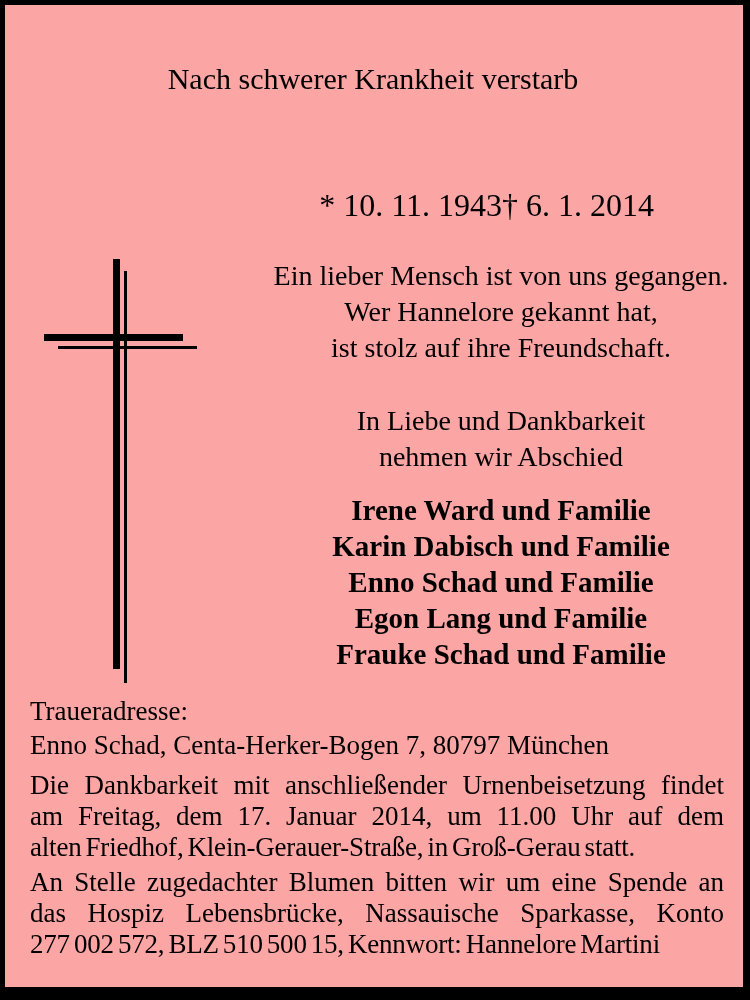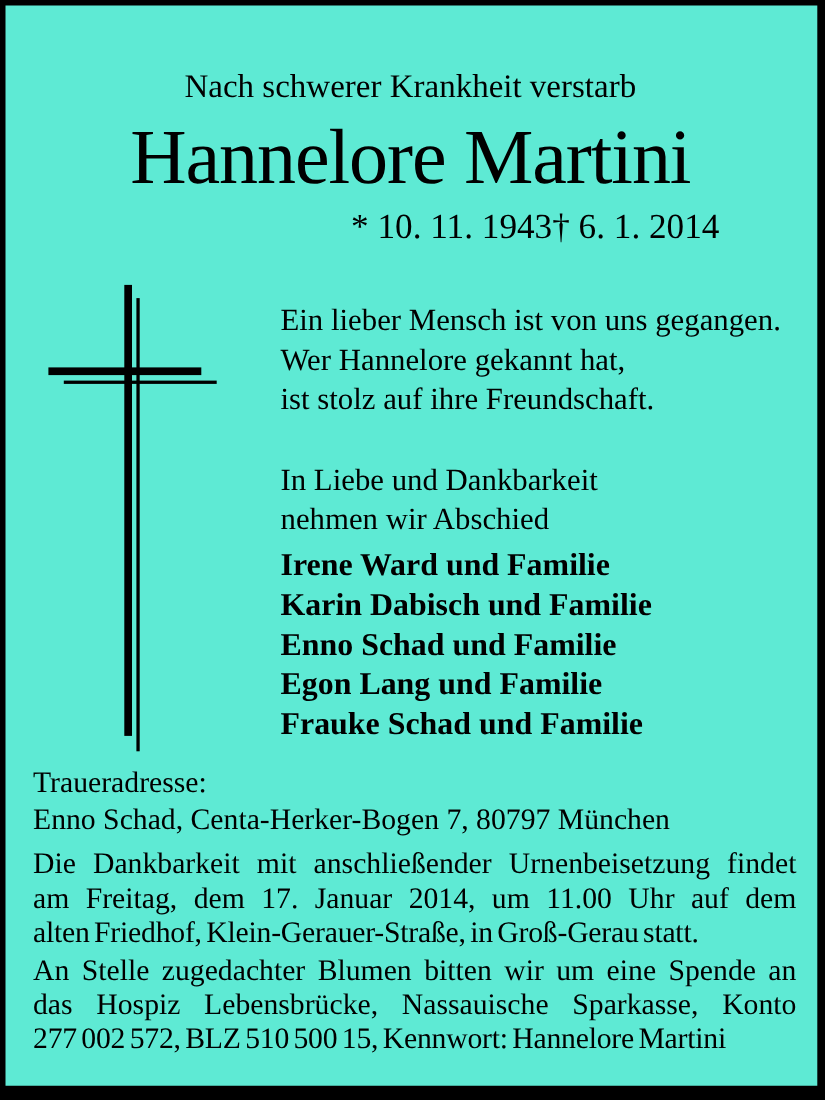--- a/index.html
+++ b/index.html
@@ -1,62 +1,61 @@
 <!DOCTYPE html>
 <html><head>
 <meta charset="utf-8">
 <style>
   html,body{margin:0;padding:0;background:#e8e8e8;}
   .page{
     position:relative;
     width:750px;height:1000px;
     margin:0 auto;
-    background:#5eead4;
+    background:#fca5a5;
     box-sizing:border-box;
     border-style:solid;
     border-color:#000;
     border-width:5px 7px 13px 5px;
     font-family:"Liberation Serif","DejaVu Serif",serif;
     color:#000;
     overflow:hidden;
   }
   .abs{position:absolute;}
   
   .intro{top:57px;left:0;width:736px;text-align:center;font-size:30px;line-height:34px;}
   .deceased-name{top:100px;left:0;width:736px;text-align:center;font-size:71px;line-height:76px;letter-spacing:-1px;white-space:nowrap;}
   .dates{top:183px;left:123px;width:526px;display:flex;justify-content:flex-end;font-size:32px;line-height:34px;}
   
   .bar{position:absolute;background:#000;}
   .v-thick{left:108px;top:254px;width:7px;height:410px;}
   .v-thin{left:119px;top:266px;width:3px;height:412px;}
   .h-thick{left:39px;top:329px;width:139px;height:7px;}
   .h-thin{left:53px;top:341px;width:139px;height:3px;}
   
-  .message{top:269px;left:250px;width:492px;font-size:28px;}
+  .message{top:253px;left:250px;width:492px;font-size:28px;text-align:center;}
   .message .para{line-height:36px;}
   .farewell{margin-top:37px;}
-  .mourners{margin-top:5px;font-weight:bold;font-size:29px;line-height:36px;}
+  .mourners{margin-top:17px;font-weight:bold;font-size:29px;line-height:36px;}
   
   .footer{top:689px;left:25px;width:694px;font-size:27px;}
   .address-block{line-height:34px;}
   .para-block{line-height:31px;}
   .funeral-block{margin-top:8px;}
   .donation-block{margin-top:4px;}
   .just{text-align:justify;text-align-last:justify;}
   .tight{word-spacing:-2.5px;letter-spacing:-0.2px;white-space:nowrap;}
   .line{min-height:31px;}
 </style>
 </head>
 <body>
 
 <div class="page">
 
   <div class="abs intro">Nach schwerer Krankheit verstarb</div>
 
-  <h1 class="abs deceased-name" style="margin:0;font-weight:normal;">Hannelore Martini</h1>
 
   <div class="abs dates">
     <span>* 10. 11. 1943</span>
     <span>† 6. 1. 2014</span>
   </div>
 
   <div>
     <div class="bar v-thick"></div>
     <div class="bar v-thin"></div>
     <div class="bar h-thick"></div>

